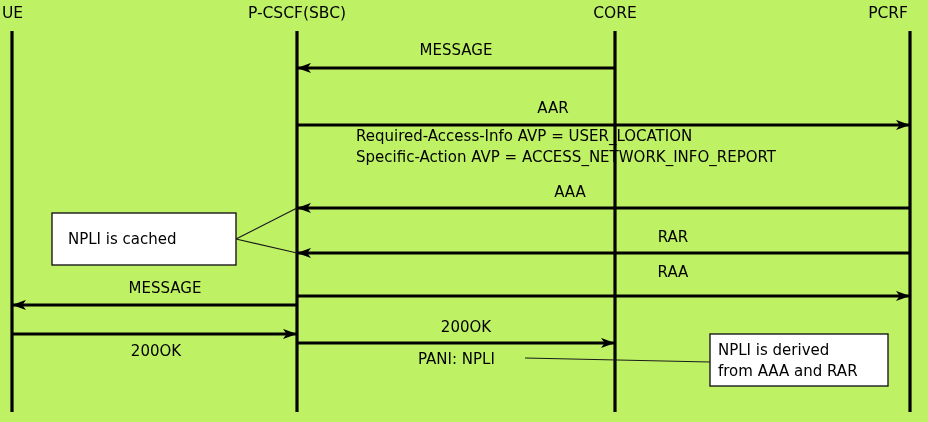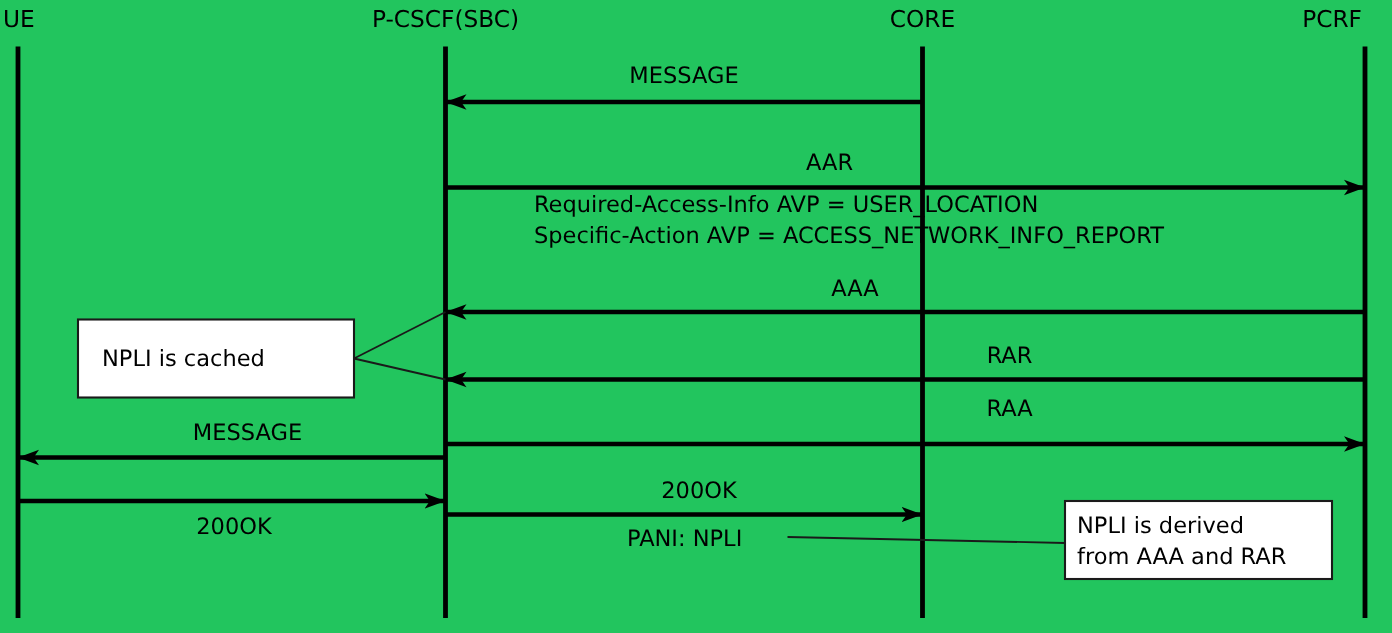--- a/index.html
+++ b/index.html
@@ -7,21 +7,21 @@
     padding: 0;
     background: #ffffff;
   }
   body {
     font-family: "DejaVu Sans", sans-serif;
   }
   #diagram-root {
     position: relative;
     width: 928px;
     height: 422px;
-    background: #22c55e;
+    background: #bef264;
     overflow: hidden;
   }
   #seq-svg {
     position: absolute;
     left: 0;
     top: 0;
     width: 928px;
     height: 422px;
     display: block;
   }

